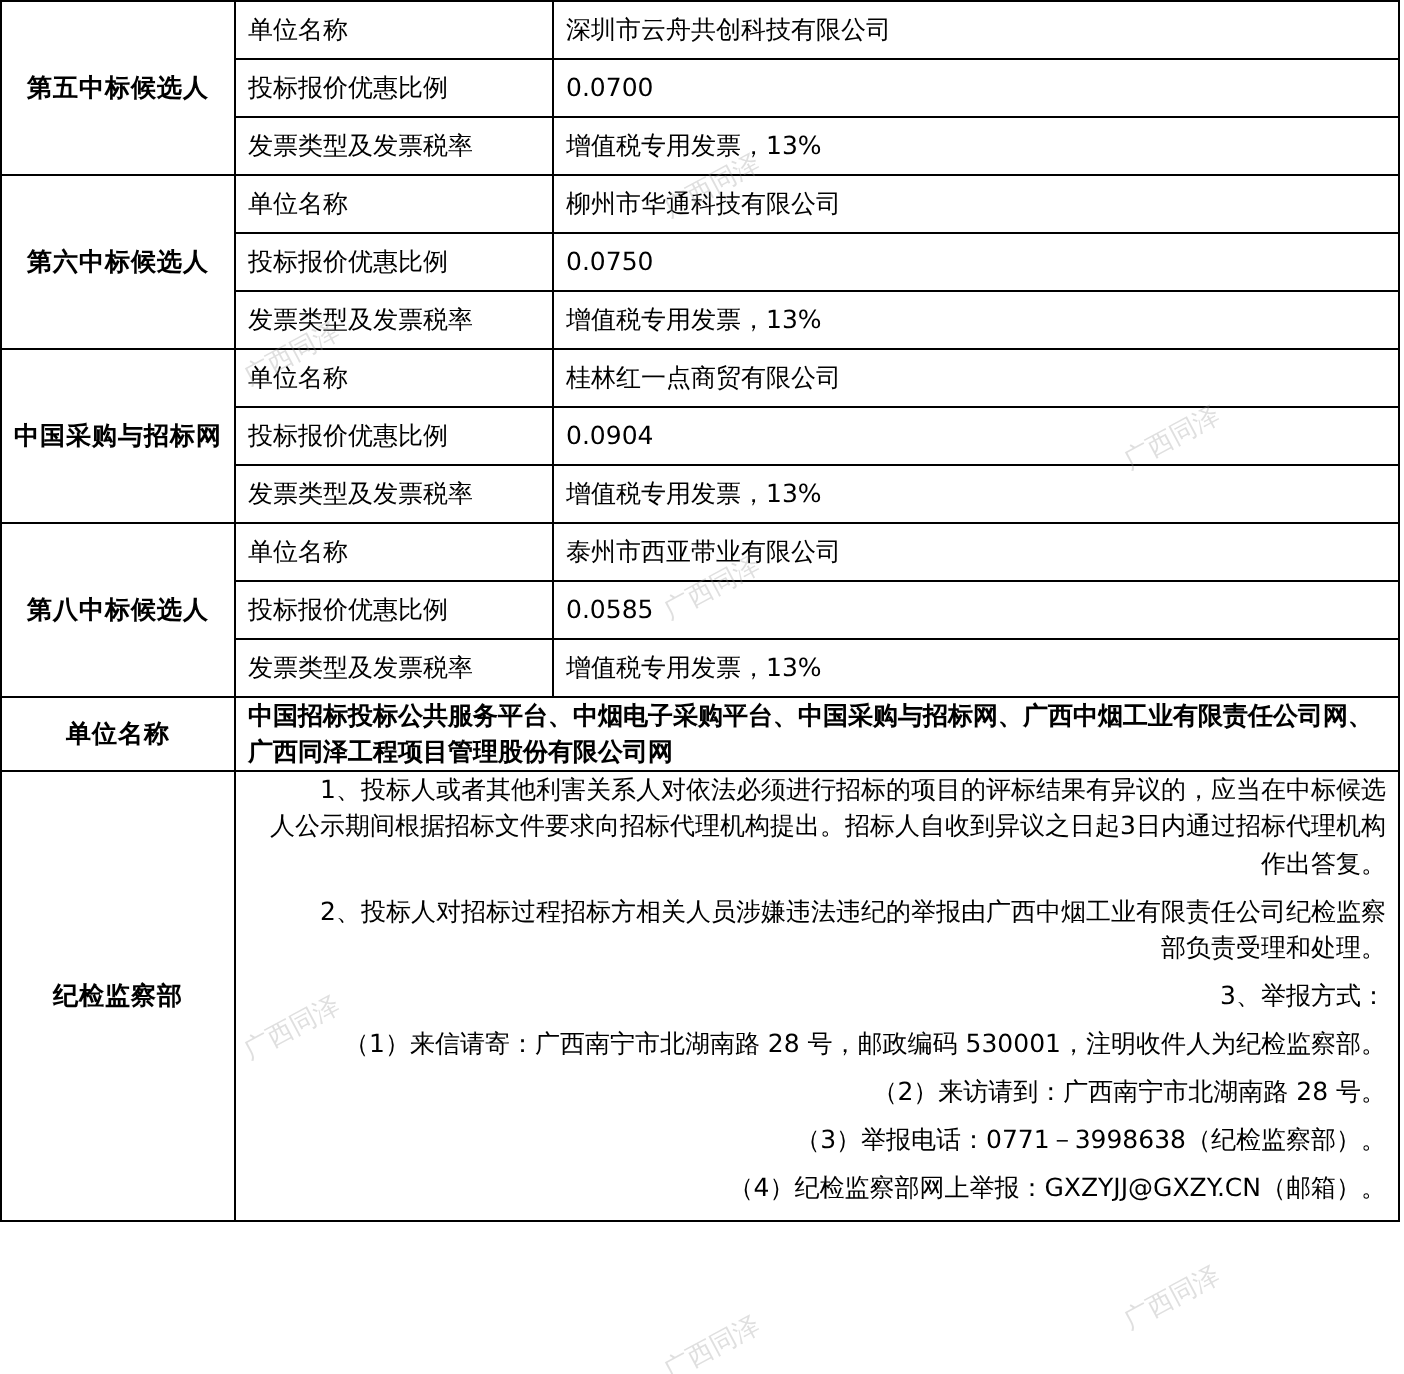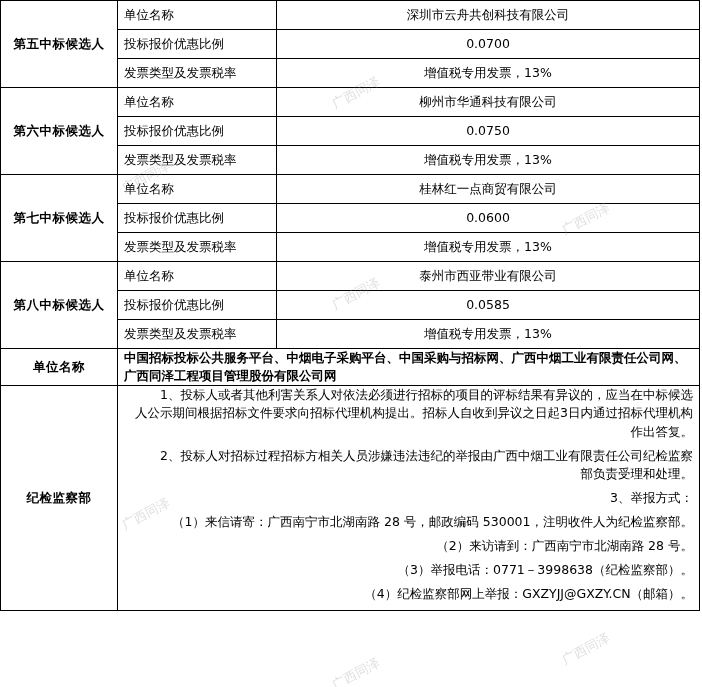--- a/index.html
+++ b/index.html
@@ -38,21 +38,21 @@
     width: 104px;
     letter-spacing: 0.5px;
     font-weight: bold;
   }
   td.field-cell {
     width: 146px;
     text-align: left;
     padding-left: 8px;
   }
   td.value-cell {
-    text-align: center;
+    text-align: left;
     padding-left: 8px;
   }
   td.media-cell {
     text-align: left;
     padding: 6px 8px;
     line-height: 1.55;
     font-weight: bold;
   }
   td.objection-cell {
     text-align: right;
@@ -109,27 +109,27 @@
       <tr class="row-h">
         <td class="field-cell">投标报价优惠比例</td>
         <td class="value-cell">0.0750</td>
       </tr>
       <tr class="row-h">
         <td class="field-cell">发票类型及发票税率</td>
         <td class="value-cell">增值税专用发票，13%</td>
       </tr>
 
       <tr class="row-h">
-        <td class="label-cell" rowspan="3">第七中标候选人</td>
+        <td class="label-cell" rowspan="3">中国采购与招标网</td>
         <td class="field-cell">单位名称</td>
         <td class="value-cell">桂林红一点商贸有限公司</td>
       </tr>
       <tr class="row-h">
         <td class="field-cell">投标报价优惠比例</td>
-        <td class="value-cell">0.0600</td>
+        <td class="value-cell">0.0904</td>
       </tr>
       <tr class="row-h">
         <td class="field-cell">发票类型及发票税率</td>
         <td class="value-cell">增值税专用发票，13%</td>
       </tr>
 
       <tr class="row-h">
         <td class="label-cell" rowspan="3">第八中标候选人</td>
         <td class="field-cell">单位名称</td>
         <td class="value-cell">泰州市西亚带业有限公司</td>

